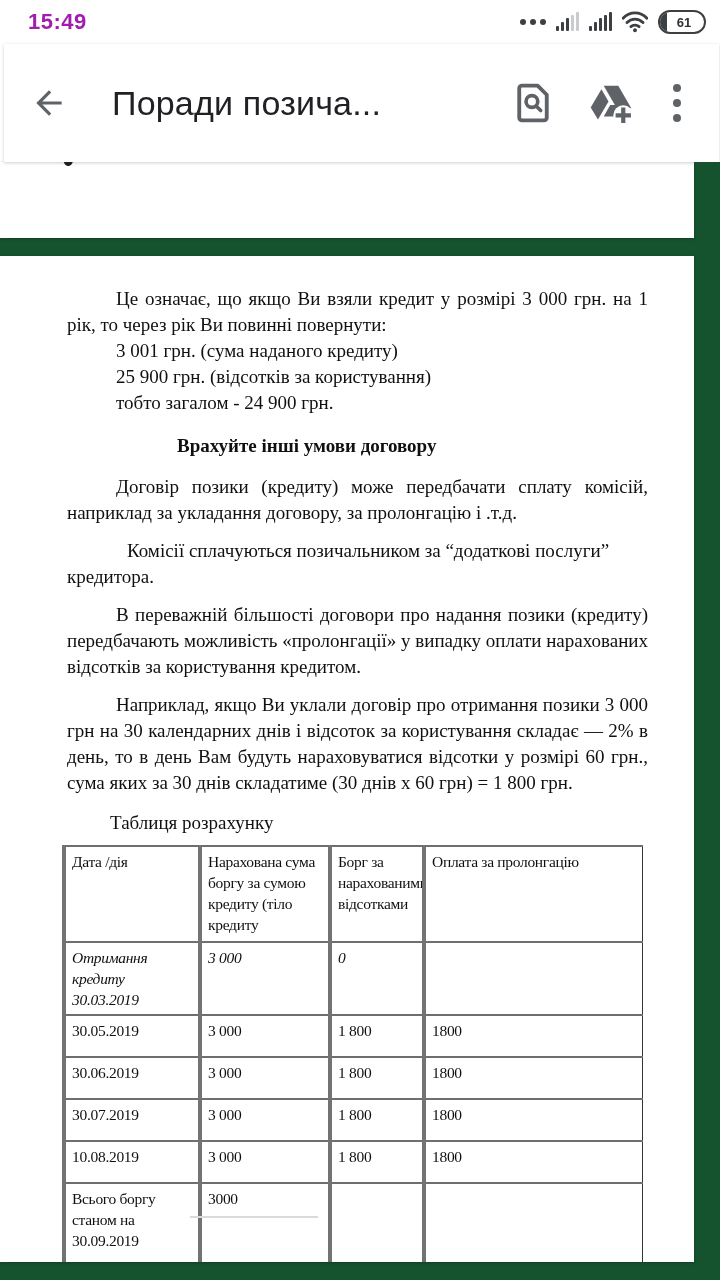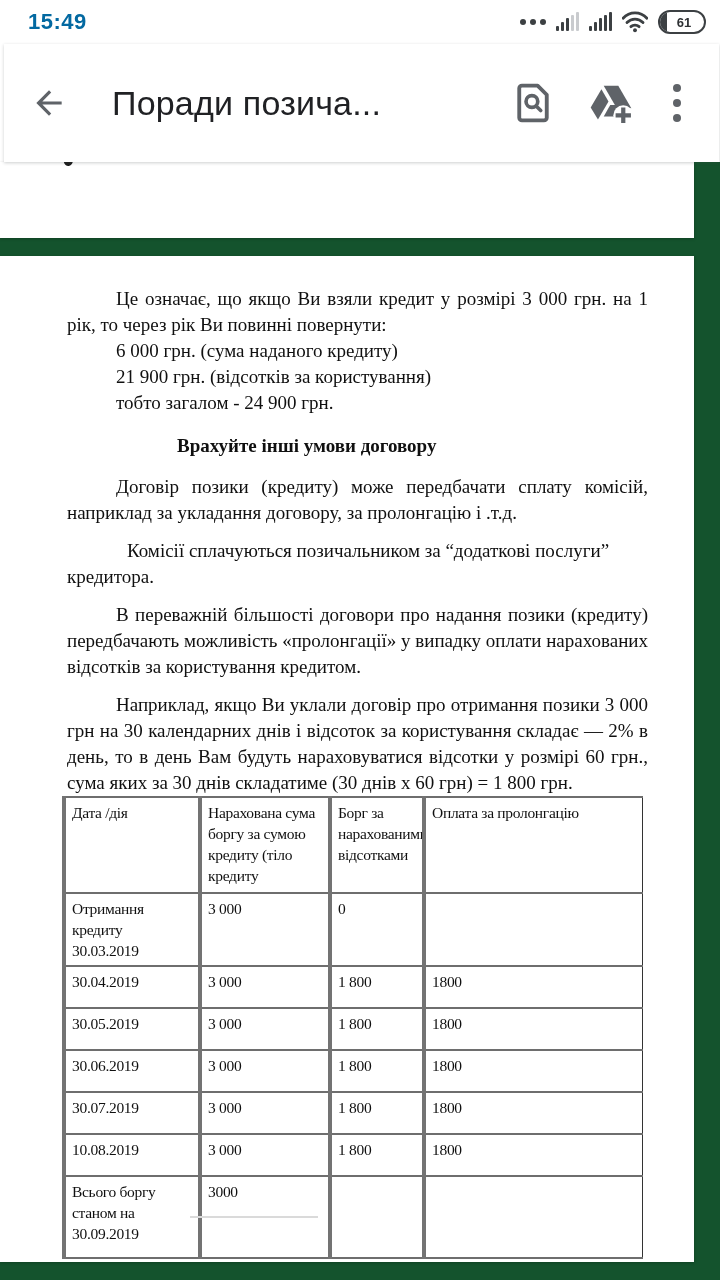--- a/index.html
+++ b/index.html
@@ -3,21 +3,21 @@
 <meta charset="utf-8">
 <style>
   * { margin:0; padding:0; box-sizing:border-box; }
   html,body { width:720px; height:1280px; overflow:hidden; background:#fff; }
   body { font-family:"Liberation Sans", sans-serif; }
   .screen { position:relative; width:720px; height:1280px; background:#fff; }
 
   
   .status-bar { position:absolute; top:0; left:0; width:720px; height:44px; background:#fff;
     display:flex; align-items:center; justify-content:space-between; padding:0 14px 0 28px; }
-  .sb-time { font-size:22px; font-weight:700; color:#0369a1; letter-spacing:.5px; }
+  .sb-time { font-size:22px; font-weight:700; color:#a21caf; letter-spacing:.5px; }
   .sb-right { display:flex; align-items:center; gap:10px; }
   .sb-dots { display:flex; gap:4px; align-items:center; }
   .sb-dots i { width:6px; height:6px; border-radius:50%; background:#3c4043; }
   .sig { display:flex; align-items:flex-end; gap:2px; height:18px; }
   .sig i { width:3px; border-radius:1px; background:#3c4043; }
   .sig i.dim { background:#c9cbce; }
   .batt { position:relative; width:48px; height:24px; border:2.5px solid #3c4043; border-radius:13px;
     display:flex; align-items:center; justify-content:center; background:#fff; overflow:hidden; }
   .batt::before { content:""; position:absolute; left:0; top:0; bottom:0; width:7px; background:#3c4043;
     border-radius:13px 0 0 13px; }
@@ -53,21 +53,21 @@
   .mb { margin-bottom:12px; }
   .table-title { margin:14px 0 9px 43px; }
 
   table.calc { border-collapse:collapse; margin-left:-5px; width:578px; table-layout:fixed;
     font-size:15.5px; line-height:21px; letter-spacing:-0.3px; }
   table.calc td { border-left:4px solid #737373; border-top:2px solid #6e6e6e; vertical-align:top;
     padding:4px 6px; overflow:hidden; }
   table.calc td:last-child { border-right:1px solid #333; }
   table.calc tr:last-child td { border-bottom:2px solid #6e6e6e; }
   .col1 { width:136px; } .col2 { width:130px; } .col3 { width:94px; } .col4 { width:218px; }
-  tr.h-head { height:96px; } tr.h-tall { height:60px; } tr.h-row { height:42px; } tr.h-last { height:82px; }
+  tr.h-head { height:96px; } tr.h-tall { height:60px;font-style:italic; } tr.h-row { height:42px; } tr.h-last { height:82px; }
 
   .faint-line { position:absolute; left:190px; top:960px; width:128px; height:2px; background:#dadada; }
 </style>
 </head>
 <body>
 
 <div class="screen">
 
   <div class="status-bar">
     <div class="sb-time">15:49</div>
@@ -141,54 +141,49 @@
 
     <div class="page page-prev">
       <div class="glyph-remnant"></div>
     </div>
 
     <div class="page-gap"></div>
 
     <div class="page page-doc">
       <p class="para indent">Це означає, що якщо Ви взяли кредит у розмірі 3 000 грн. на 1 рік, то через рік Ви повинні повернути:</p>
       <div class="doc-list">
-        <div>6 000 грн. (сума наданого кредиту)</div>
-        <div>21 900 грн. (відсотків за користування)</div>
+        <div>3 001 грн. (сума наданого кредиту)</div>
+        <div>25 900 грн. (відсотків за користування)</div>
         <div>тобто загалом - 24 900 грн.</div>
       </div>
 
       <div class="doc-heading">Врахуйте інші умови договору</div>
 
       <p class="para indent mb">Договір позики (кредиту) може передбачати сплату комісій, наприклад за укладання договору, за пролонгацію і .т.д.</p>
       <p class="indent-lg mb" style="text-indent:60px">Комісії сплачуються позичальником за “додаткові послуги” кредитора.</p>
       <p class="para indent mb">В переважній більшості договори про надання позики (кредиту) передбачають можливість «пролонгації» у випадку оплати нарахованих відсотків за користування кредитом.</p>
       <p class="para indent">Наприклад, якщо Ви уклали договір про отримання позики 3 000 грн на 30 календарних днів і відсоток за користування складає — 2% в день, то в день Вам будуть нараховуватися відсотки у розмірі 60 грн., сума яких за 30 днів складатиме (30 днів х 60 грн) = 1 800 грн.</p>
 
+      <div class="table-title">Таблиця розрахунку</div>
 
       <table class="calc">
         <tbody>
             <tr class="h-head">
           <td class="col1">Дата /дія</td>
           <td class="col2">Нарахована сума боргу за сумою кредиту (тіло кредиту</td>
           <td class="col3">Борг за нарахованими відсотками</td>
           <td class="col4">Оплата за пролонгацію</td>
         </tr>
         <tr class="h-tall">
           <td>Отримання кредиту 30.03.2019</td>
           <td>3 000</td>
           <td>0</td>
           <td></td>
         </tr>
         <tr class="h-row">
-          <td>30.04.2019</td>
-          <td>3 000</td>
-          <td>1 800</td>
-          <td>1800</td>
-        </tr>
-        <tr class="h-row">
           <td>30.05.2019</td>
           <td>3 000</td>
           <td>1 800</td>
           <td>1800</td>
         </tr>
         <tr class="h-row">
           <td>30.06.2019</td>
           <td>3 000</td>
           <td>1 800</td>
           <td>1800</td>

